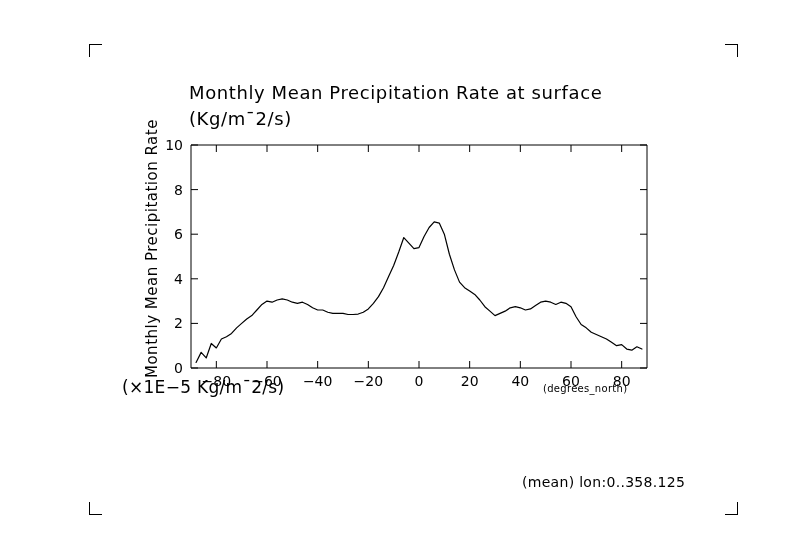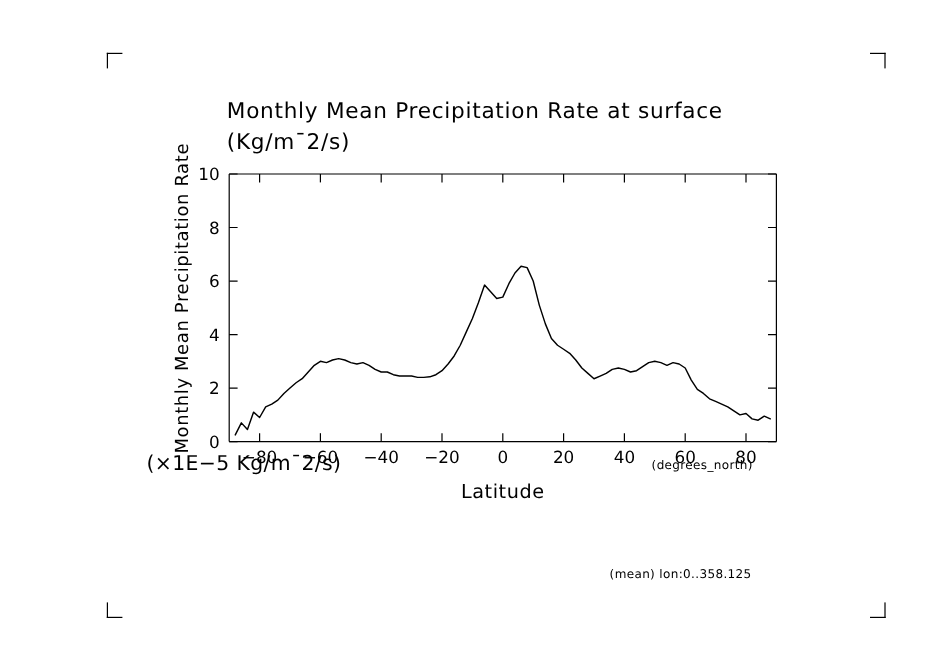--- a/index.html
+++ b/index.html
@@ -68,23 +68,23 @@
   }
   .units-right {
     position: absolute;
     left: 524px;
     top: 383px;
     font-size: 10px;
     letter-spacing: 0.3px;
   }
   .footnote {
     position: absolute;
-    left: 489px;
+    left: 503px;
     top: 474px;
-    font-size: 10px;
+    font-size: 14px;
     letter-spacing: 0.3px;
   }
   #plotsvg {
     position: absolute;
     left: 0;
     top: 0;
   }
   .ticklabel {
     font-family: "DejaVu Sans", sans-serif;
     font-size: 14px;
@@ -153,18 +153,17 @@
       <line x1="552" y1="368" x2="552" y2="361" stroke="#000000" stroke-width="1"></line>
       <line x1="552" y1="145" x2="552" y2="152" stroke="#000000" stroke-width="1"></line>
       <text x="552" y="386" text-anchor="middle" class="ticklabel">60</text>
       <line x1="602.6666666666666" y1="368" x2="602.6666666666666" y2="361" stroke="#000000" stroke-width="1"></line>
       <line x1="602.6666666666666" y1="145" x2="602.6666666666666" y2="152" stroke="#000000" stroke-width="1"></line>
       <text x="602.6666666666666" y="386" text-anchor="middle" class="ticklabel">80</text>
       <polyline points="177.07,362.43 182.13,352.39 187.20,357.96 192.27,343.47 197.33,347.93 202.40,339.01 207.47,336.78 212.53,333.44 217.60,327.86 222.67,323.40 227.73,318.94 232.80,315.60 237.87,310.02 242.93,304.44 248.00,301.10 253.07,302.21 258.13,299.99 263.20,298.87 268.27,299.99 273.33,302.21 278.40,303.33 283.47,302.21 288.53,304.44 293.60,307.79 298.67,310.02 303.73,310.02 308.80,312.25 313.87,313.37 318.93,313.37 324.00,313.37 329.07,314.48 334.13,314.48 339.20,314.03 344.27,312.25 349.33,308.90 354.40,303.33 359.47,296.64 364.53,287.72 369.60,276.57 374.67,265.42 379.73,252.04 384.80,237.55 389.87,243.12 394.93,248.70 400.00,247.58 405.07,236.43 410.13,227.51 415.20,221.94 420.27,223.05 425.33,234.20 430.40,254.27 435.47,269.88 440.53,282.14 445.60,287.72 450.67,291.06 455.73,294.41 460.80,299.99 465.87,306.68 470.93,311.13 476.00,315.60 481.07,313.37 486.13,311.13 491.20,307.79 496.27,306.68 501.33,307.79 506.40,310.02 511.47,308.90 516.53,305.56 521.60,302.21 526.67,301.10 531.73,302.21 536.80,304.44 541.87,302.21 546.93,303.33 552.00,306.68 557.07,316.71 562.13,324.51 567.20,327.86 572.27,332.32 577.33,334.55 582.40,336.78 587.47,339.01 592.53,342.36 597.60,345.70 602.67,344.58 607.73,349.05 612.80,350.16 617.87,346.81 622.93,349.05" fill="none" stroke="#000000" stroke-width="1.2" stroke-linejoin="round" stroke-linecap="round"></polyline>
     </svg>
 
   <div class="units-left">(×1E−5 Kg/m¯2/s)</div>
-  <div class="xlabel">Latitude</div>
   <div class="units-right">(degrees_north)</div>
 
   <div class="footnote">(mean) lon:0..358.125</div>
 
 </div>
 
 </body></html>

